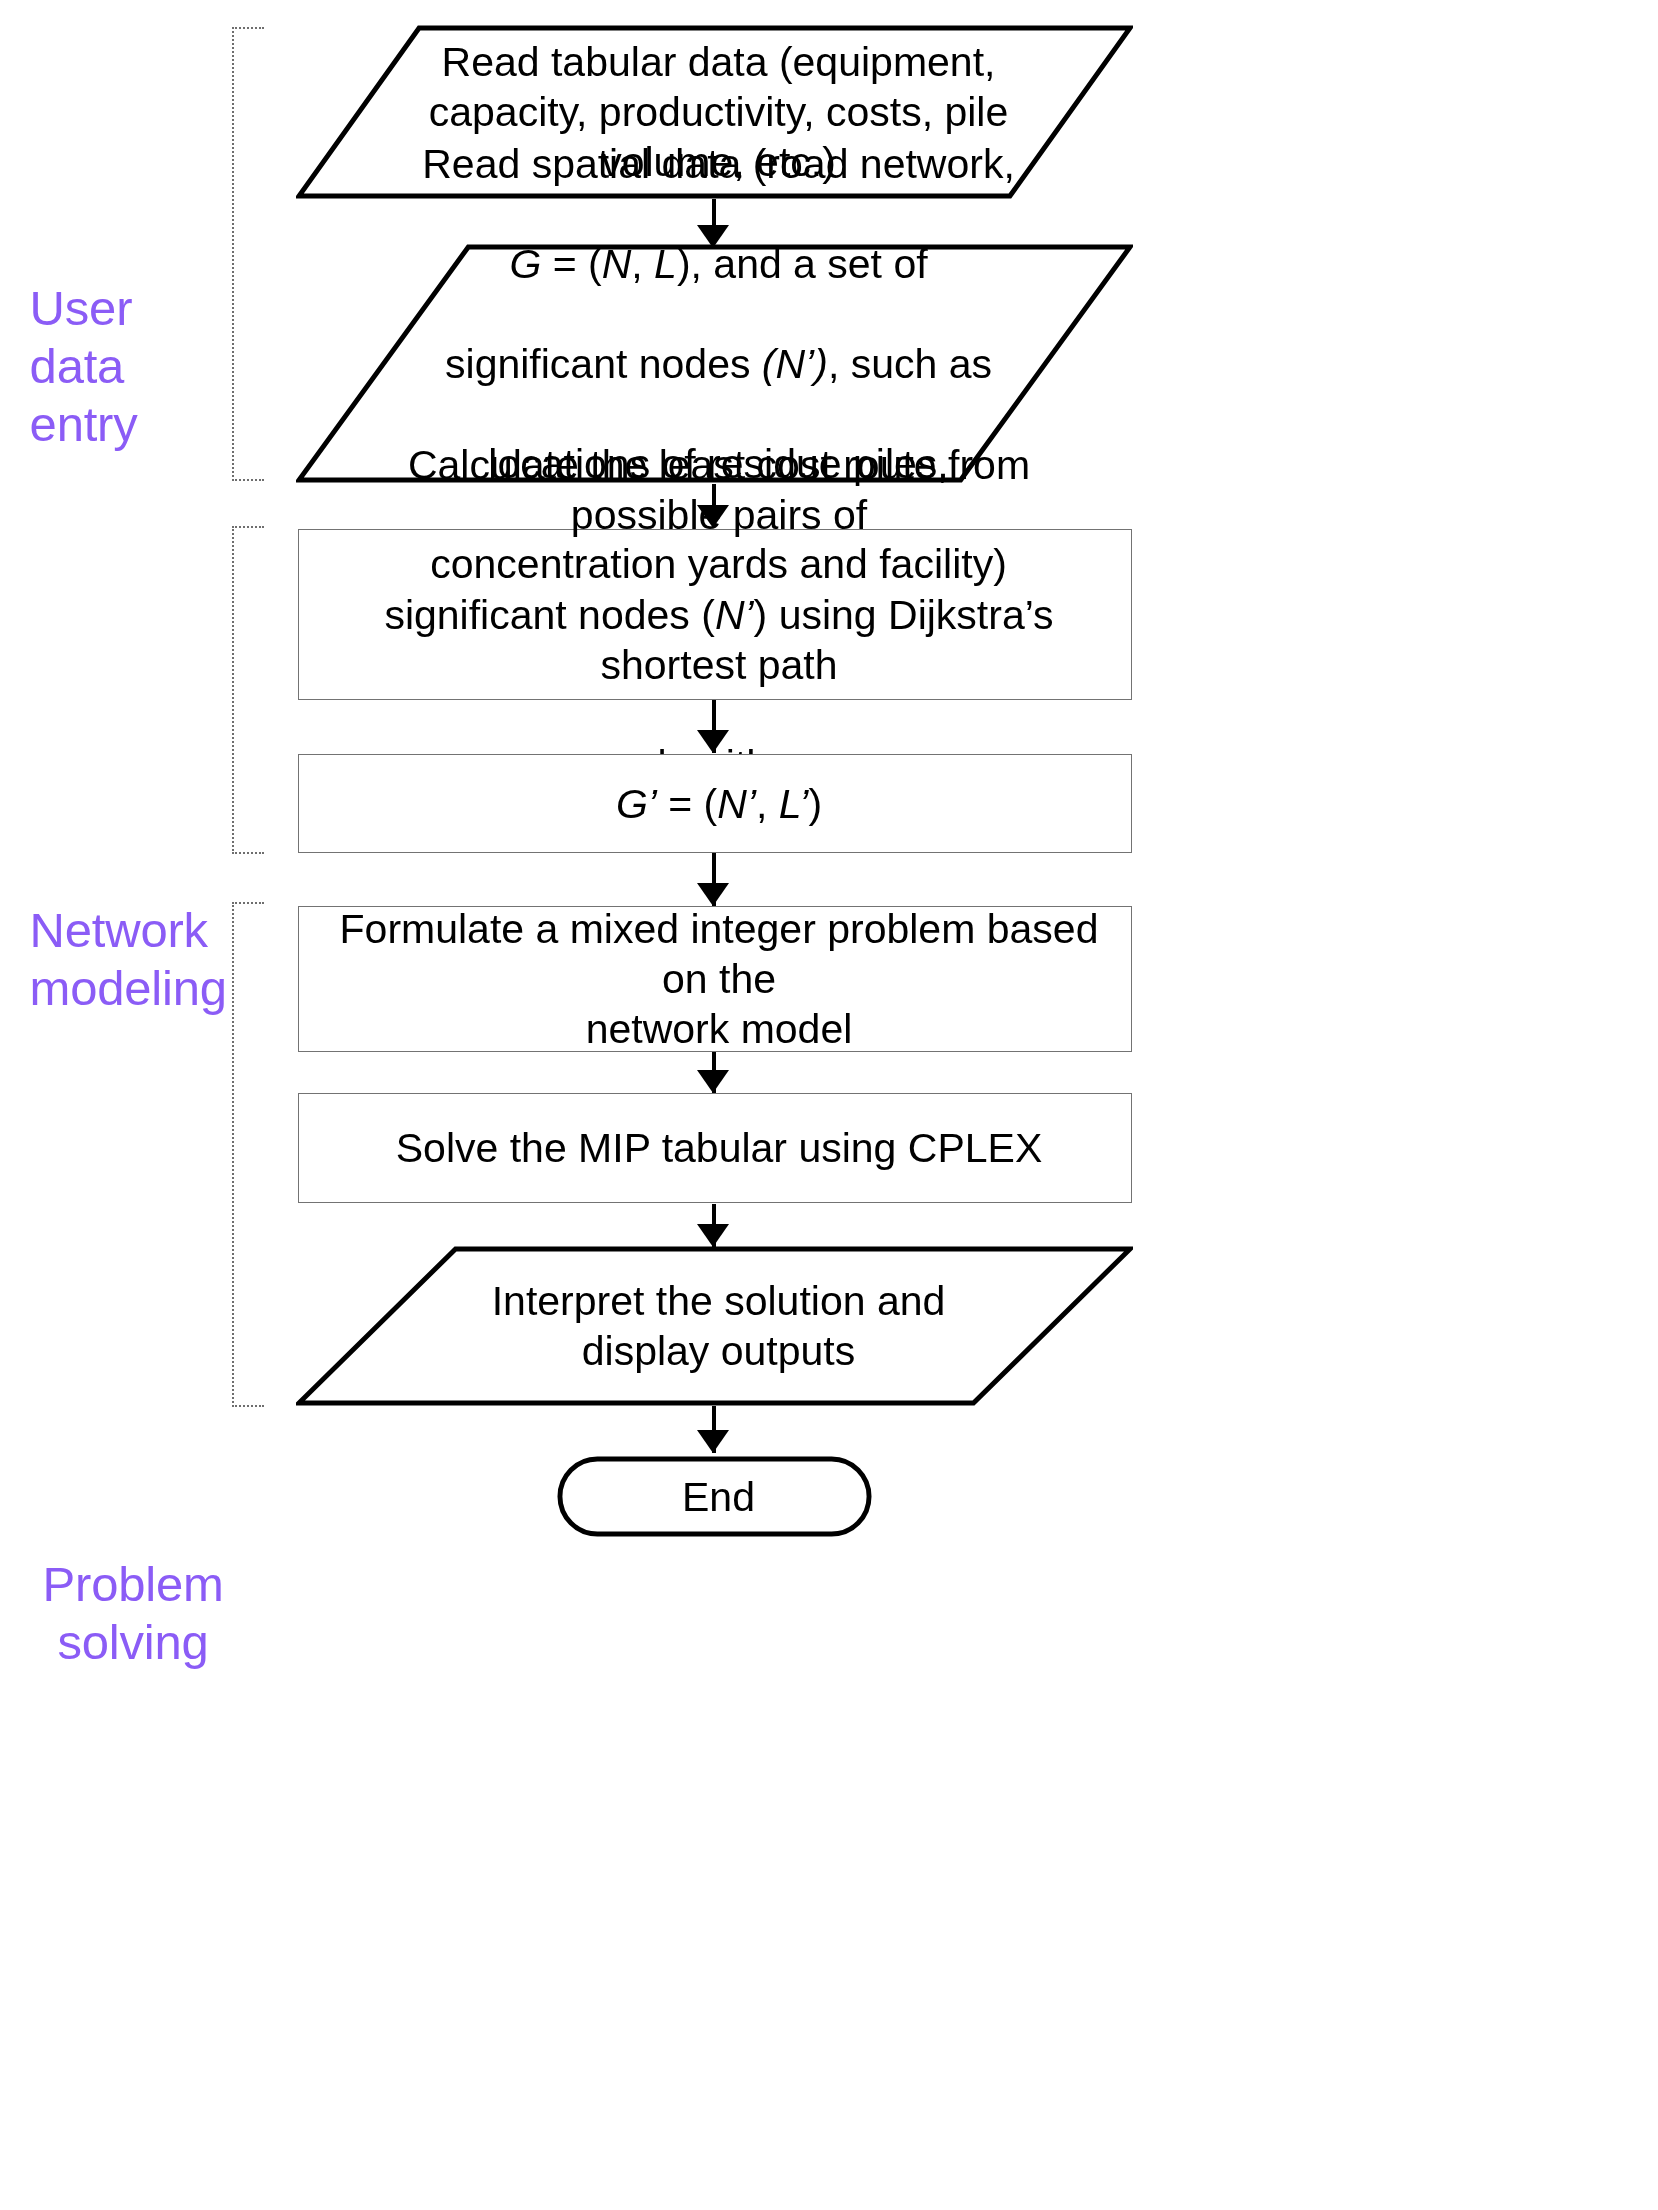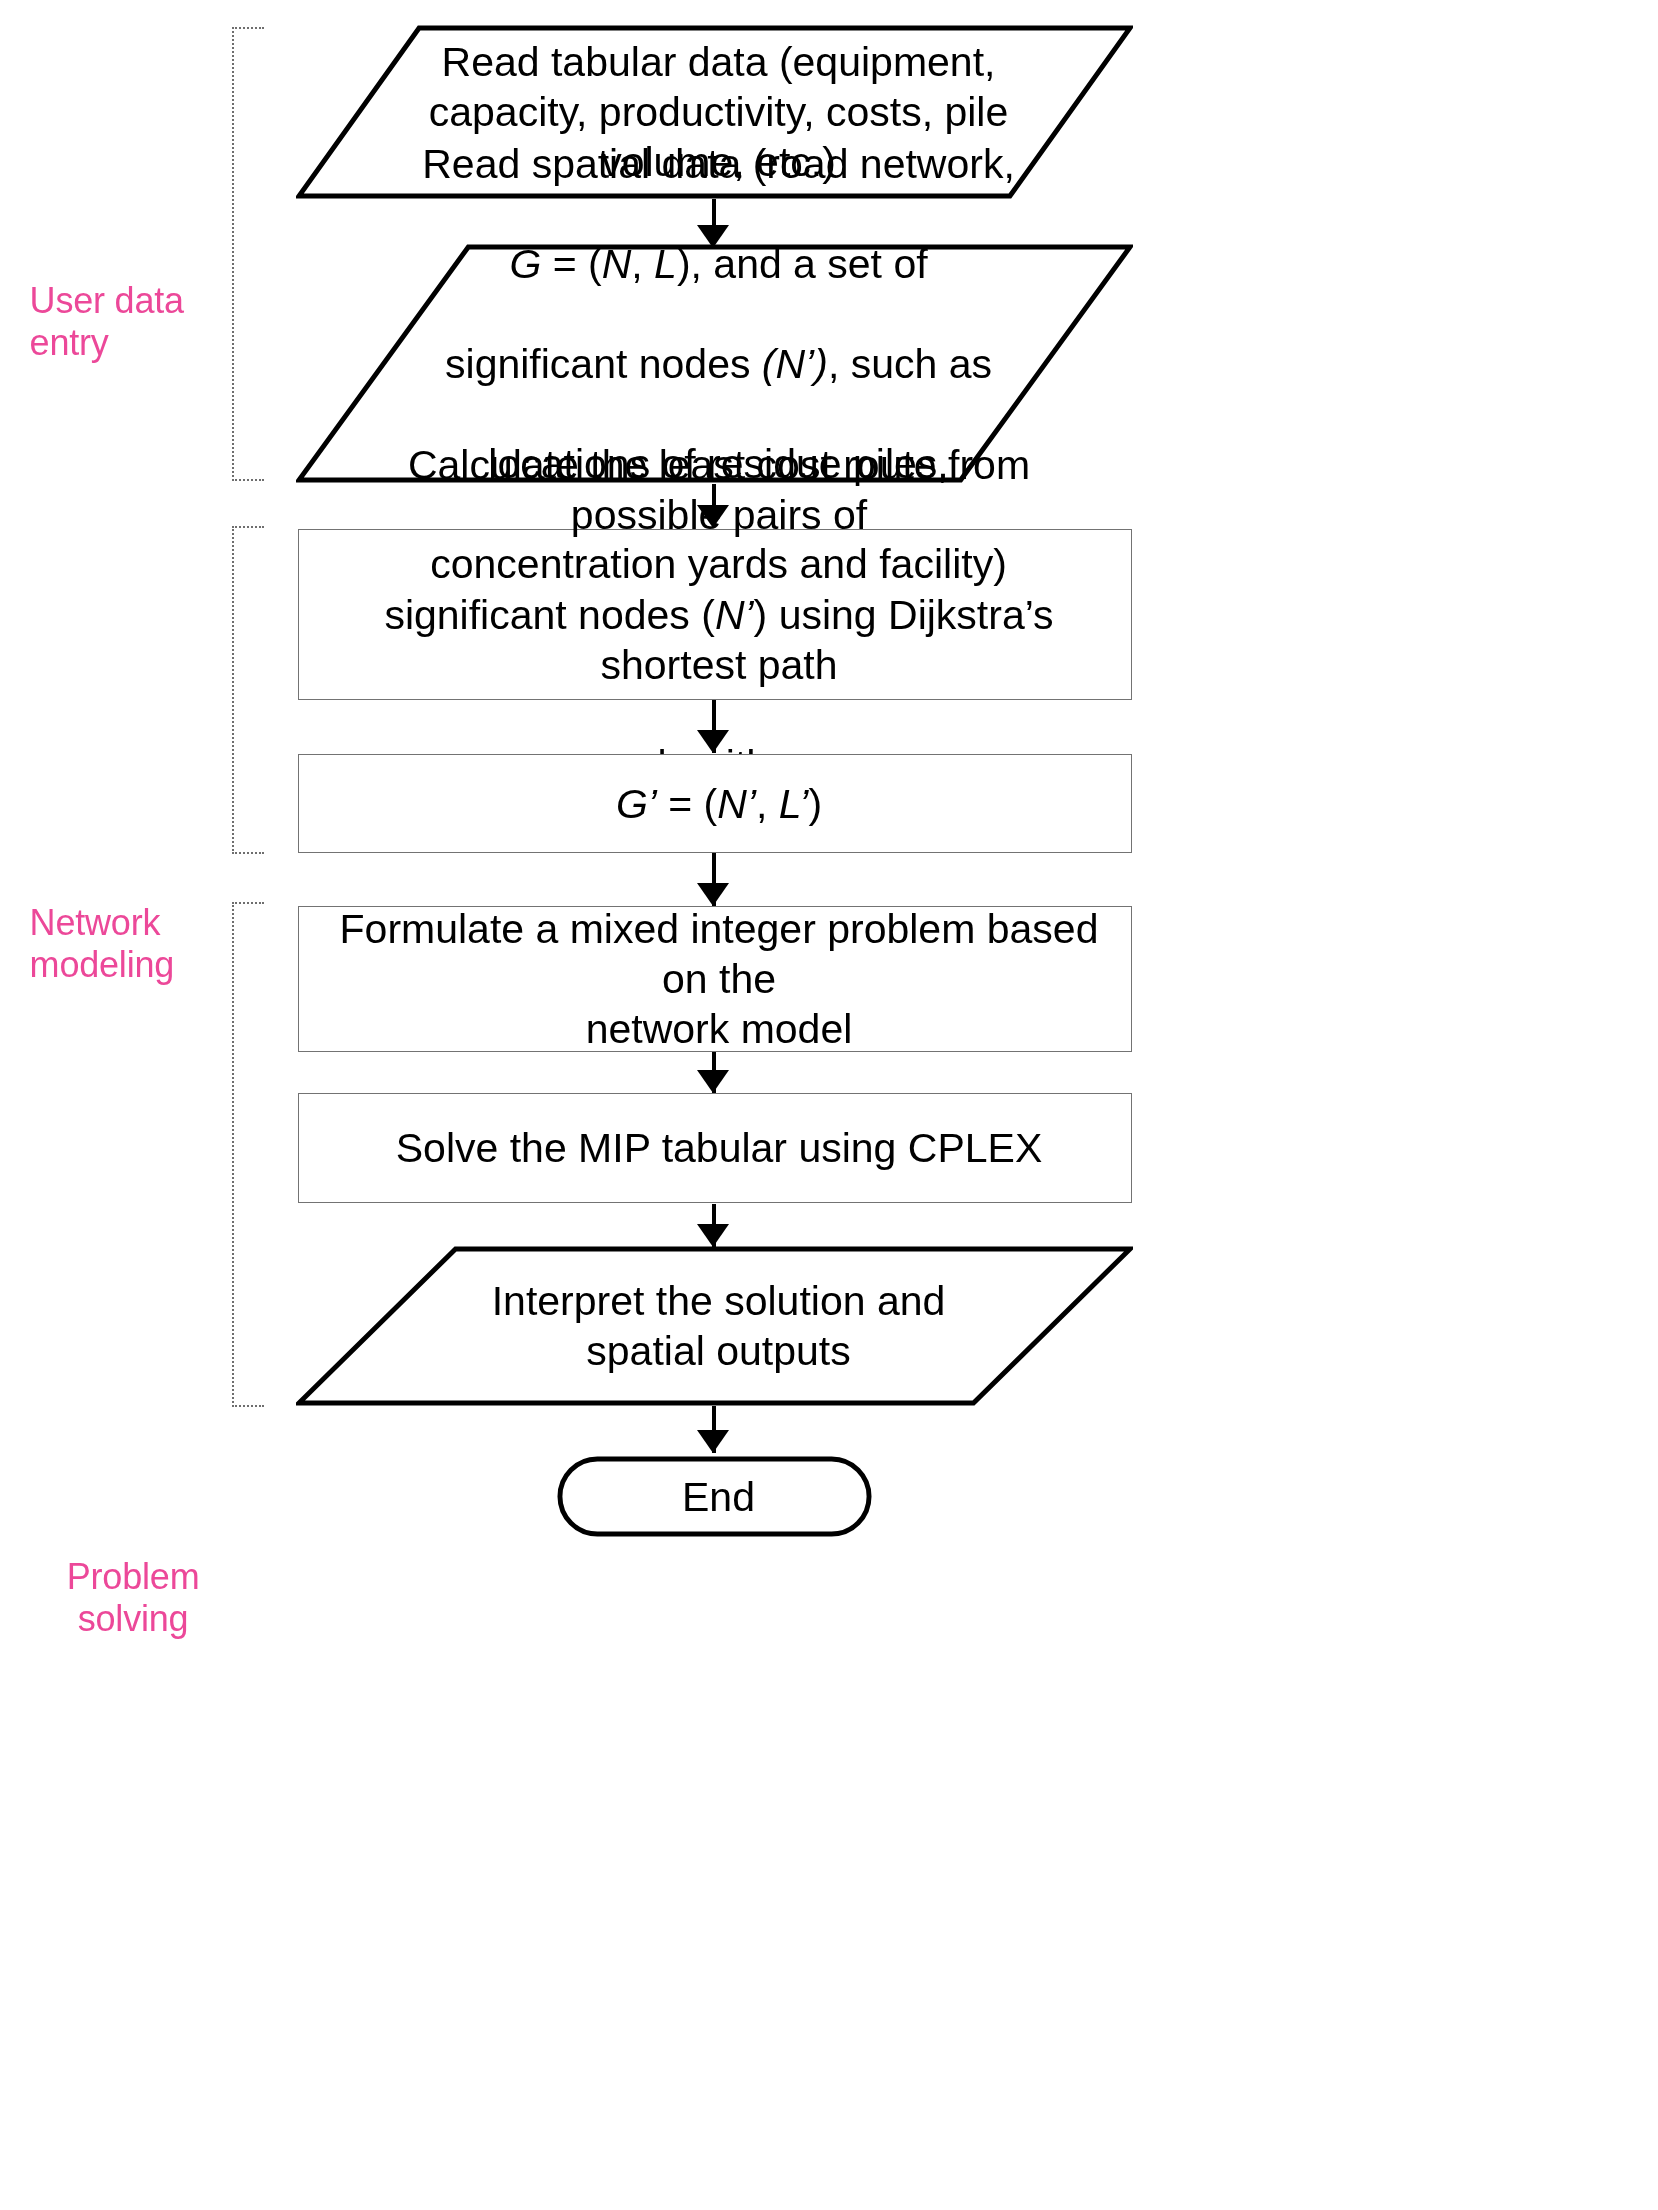--- a/index.html
+++ b/index.html
@@ -14,23 +14,23 @@
   #canvas {
     position: relative;
     width: 1659px;
     height: 2211px;
     background: #ffffff;
     overflow: hidden;
   }
   
   .group-label {
     position: absolute;
-    font-size: 36px;
+    font-size: 49px;
     line-height: 1.18;
-    color: #ec4899;
+    color: #8b5cf6;
     white-space: pre-line;
     letter-spacing: -0.2px;
   }
   #label-user-data   { left: 29.6px;  top: 280px;  width: 207px; }
   #label-network     { left: 29.6px;  top: 902px;  width: 207px; }
   #label-problem     { left: 29.6px;  top: 1556px; width: 207px; text-align: center; }
 
   
   .bracket {
     position: absolute;
@@ -177,21 +177,21 @@
   </div>
 
   <div class="connector" style="left:712px; top:1204px; height:43px;"></div>
   <div class="arrowhead" style="left:697px; top:1224px;"></div>
 
   <div class="shape para" style="left:296px; top:1246px; width:837px; height:160px;">
     <svg viewBox="0 0 850 162" preserveAspectRatio="none">
       <polygon points="162,3 847,3 688,159 3,159" fill="#ffffff" stroke="#000000" stroke-width="5"></polygon>
     </svg>
     <div class="txt">Interpret the solution and
-spatial outputs</div>
+display outputs</div>
   </div>
 
   <div class="connector" style="left:712px; top:1406px; height:47px;"></div>
   <div class="arrowhead" style="left:697px; top:1430px;"></div>
 
   <div class="shape term" style="left:557px; top:1456px; width:315px; height:81px;">
     <svg viewBox="0 0 320 82" preserveAspectRatio="none">
       <rect x="3" y="3" width="314" height="76" rx="38" ry="38" fill="#ffffff" stroke="#000000" stroke-width="5"></rect>
     </svg>
     <div class="txt">End</div>

